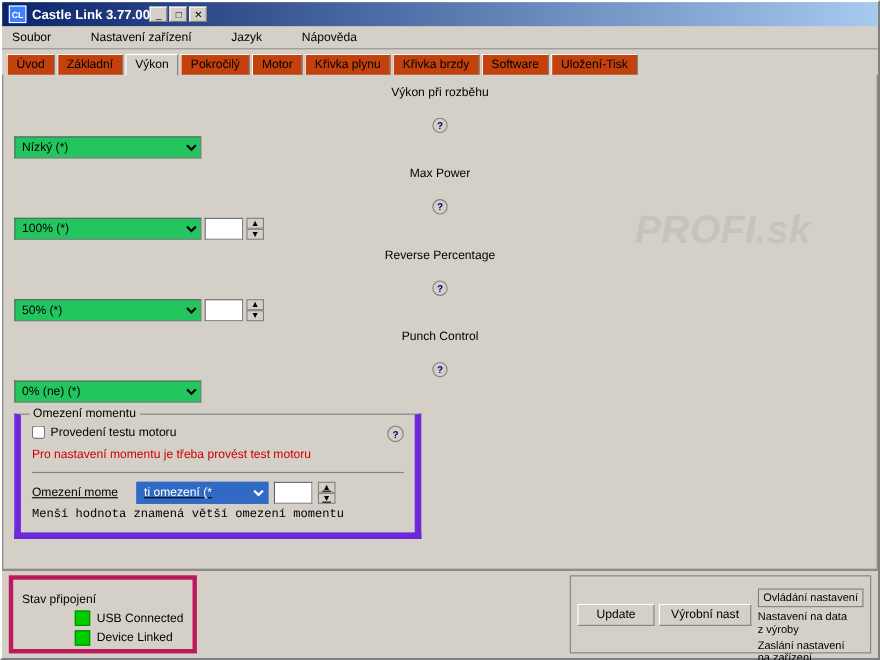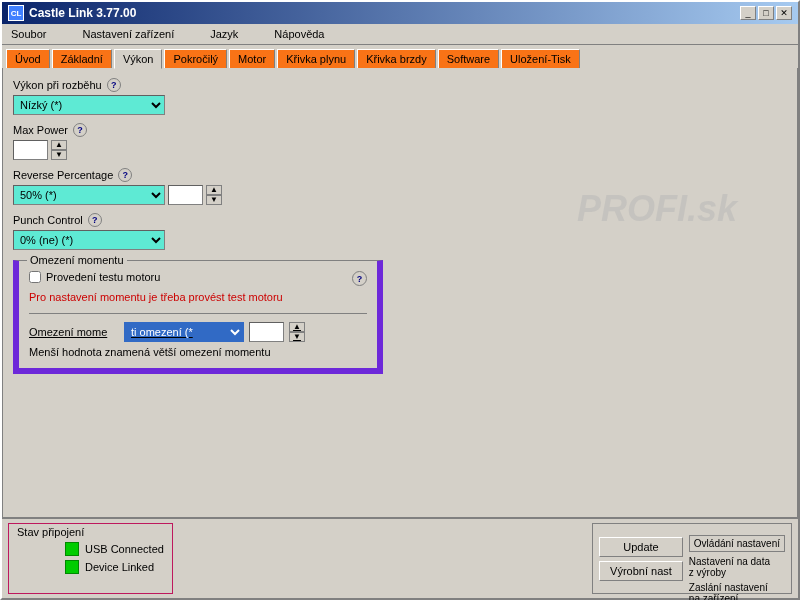--- a/index.html
+++ b/index.html
@@ -19,21 +19,20 @@
       border-left: 2px solid #ffffff;
       display: flex;
       flex-direction: column;
     }
     .title-bar {
       background: linear-gradient(to right, #0a246a, #a6caf0);
       color: white;
       padding: 7px 6px;
       display: flex;
       align-items: center;
-      justify-content: space-between;
       height: 22px;
     }
     .title-bar-left {
       display: flex;
       align-items: center;
       gap: 5px;
     }
     .title-bar-icon {
       width: 16px;
       height: 16px;
@@ -97,40 +96,41 @@
       margin-bottom: -1px;
       position: relative;
     }
     .tab.active {
       background: #d4d0c8;
       border-bottom: 1px solid #d4d0c8;
       font-weight: normal;
       z-index: 1;
     }
     .tab:not(.active) {
-      background: #f97316;
+      background: #c2410c;
     }
     .main-content {
       background: #d4d0c8;
       flex: 1;
       border: 1px solid #808080;
       border-top: none;
       padding: 10px;
       position: relative;
       overflow: auto;
     }
     .form-group {
       margin-bottom: 8px;
     }
     .form-label {
       display: flex;
       align-items: center;
-      gap: 5px;
+      gap: 17px;
       margin-bottom: 3px;
       font-size: 11px;
+      flex-direction: column;
     }
     .help-icon {
       width: 14px;
       height: 14px;
       background: #d4d0c8;
       border: 1px solid #808080;
       border-radius: 50%;
       display: flex;
       align-items: center;
       justify-content: center;
@@ -139,27 +139,27 @@
       color: #000080;
       cursor: pointer;
     }
     .form-row {
       display: flex;
       align-items: center;
       gap: 3px;
     }
     select {
       font-size: 11px;
-      background: #5eead4;
+      background: #22c55e;
       border: 1px solid #808080;
       border-top: 1px solid #606060;
       border-left: 1px solid #606060;
       padding: 1px 2px;
       height: 20px;
-      width: 152px;
+      width: 170px;
     }
     input[type="text"], input[type="number"] {
       font-size: 11px;
       background: white;
       border: 1px solid #808080;
       border-top: 1px solid #606060;
       border-left: 1px solid #606060;
       padding: 1px 3px;
       height: 20px;
       width: 35px;
@@ -237,20 +237,21 @@
       height: 20px;
     }
     .small-input {
       width: 30px;
       font-size: 11px;
     }
     .small-info-text {
       font-size: 11px;
       margin-top: 4px;
       margin-left: 0;
+      font-family: Liberation Mono, monospace;
     }
     .watermark {
       position: absolute;
       right: 60px;
       top: 120px;
       font-size: 36px;
       font-weight: bold;
       color: rgba(180,180,180,0.45);
       font-style: italic;
       pointer-events: none;
@@ -259,22 +260,22 @@
     .status-bar {
       display: flex;
       justify-content: space-between;
       align-items: stretch;
       background: #d4d0c8;
       border-top: 1px solid #808080;
       padding: 4px 6px;
       height: 80px;
     }
     .status-left {
-      border: 1px solid #be185d;
-      padding: 2px 8px;
+      border: 4px solid #be185d;
+      padding: 12px 8px;
       min-width: 160px;
     }
     .status-title {
       font-size: 11px;
       margin-bottom: 4px;
     }
     .status-item {
       display: flex;
       align-items: center;
       gap: 6px;
@@ -289,21 +290,21 @@
     }
     .status-right {
       border: 1px solid #808080;
       padding: 4px 6px;
       display: flex;
       gap: 6px;
       align-items: center;
     }
     .control-buttons {
       display: flex;
-      flex-direction: column;
+      flex-direction: row;
       gap: 4px;
     }
     .ctrl-btn {
       padding: 3px 10px;
       background: #d4d0c8;
       border: 1px solid #808080;
       border-top: 1px solid #ffffff;
       border-left: 1px solid #ffffff;
       cursor: pointer;
       font-size: 11px;
@@ -383,20 +384,25 @@
         </select>
       </div>
     </div>
 
     <div class="form-group">
       <div class="form-label">
         <span>Max Power</span>
         <div class="help-icon">?</div>
       </div>
       <div class="form-row">
+        <select>
+          <option>100% (*)</option>
+          <option>90%</option>
+          <option>80%</option>
+        </select>
         <input type="text" style="">
         <div class="spinner-group">
           <div class="spinner-btn">▲</div>
           <div class="spinner-btn">▼</div>
         </div>
       </div>
     </div>
 
     <div class="form-group">
       <div class="form-label">

